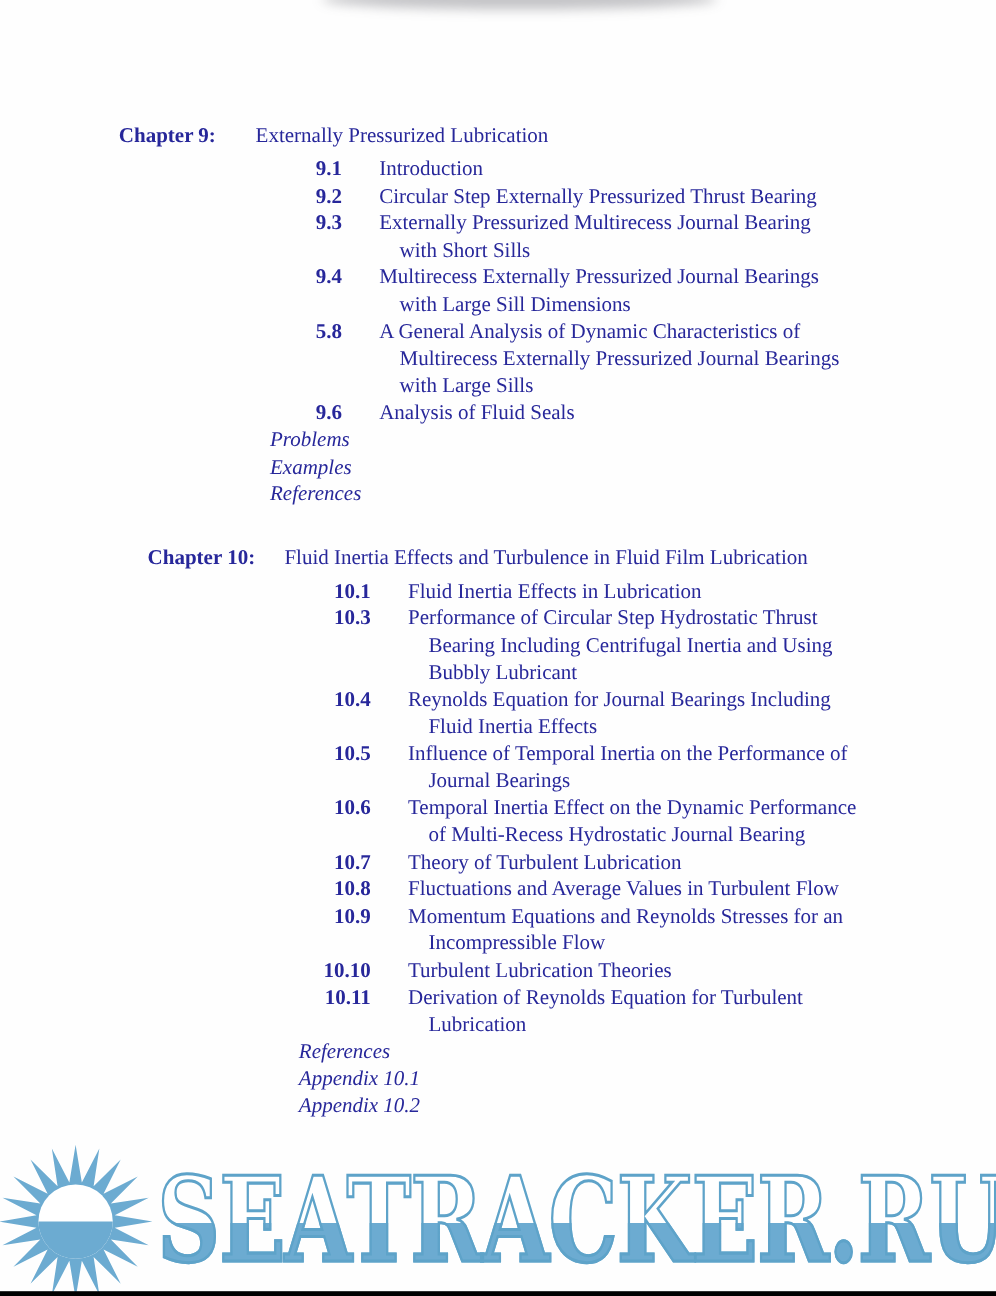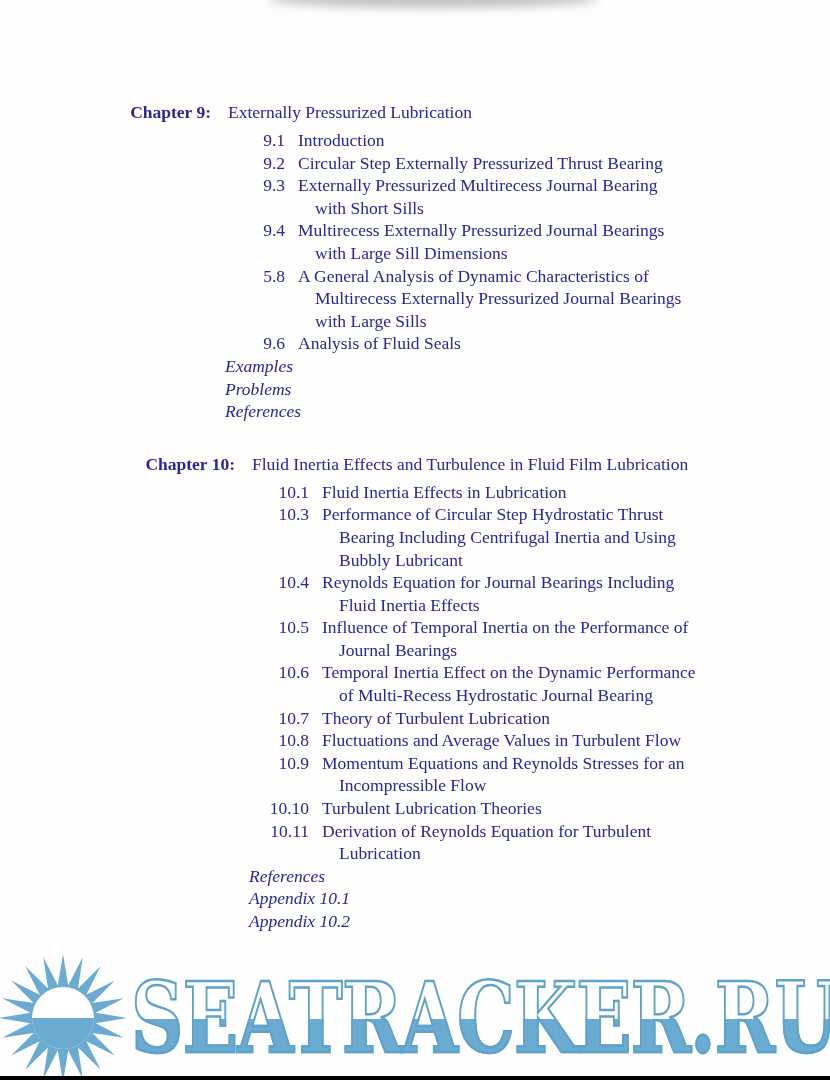--- a/index.html
+++ b/index.html
@@ -40,33 +40,33 @@
   .chapter-heading {
     display: flex;
     margin-left: 99px;
     line-height: 24px;
     margin-bottom: 5px;
     white-space: nowrap;
   }
   .chapter-label {
     display: inline-block;
     width: 97px;
-    text-align: right;
+    text-align: left;
     font-weight: bold;
     flex: 0 0 auto;
-    margin-left: 15px;
   }
   .chapter-title { margin-left: 17px; }
   .section-list { margin-left: 238px; }
   .section-row { display: flex; }
   .section-num {
     flex: 0 0 auto;
     width: 47px;
     text-align: right;
-    margin-right: 13px;
+    margin-right: 31px;
+    font-weight: bold;
   }
   .section-title {
     width: 470px;
     white-space: pre-line;
     padding-left: 17px;
     text-indent: -17px;
   }
   .extras-list { margin-left: 225px; }
   .extra-item { font-style: italic; }
 
@@ -150,22 +150,22 @@
             <span class="section-title">A General Analysis of Dynamic Characteristics of
 Multirecess Externally Pressurized Journal Bearings
 with Large Sills</span>
           </div>
           <div class="section-row">
             <span class="section-num">9.6</span>
             <span class="section-title">Analysis of Fluid Seals</span>
           </div>
         </div>
         <div class="extras-list">
+          <div class="extra-item">Problems</div>
           <div class="extra-item">Examples</div>
-          <div class="extra-item">Problems</div>
           <div class="extra-item">References</div>
         </div>
       </section>
       <section class="chapter-block">
         <div class="chapter-heading">
           <span class="chapter-label">Chapter 10:</span>
           <span class="chapter-title">Fluid Inertia Effects and Turbulence in Fluid Film Lubrication</span>
         </div>
         <div class="section-list">
           <div class="section-row">

